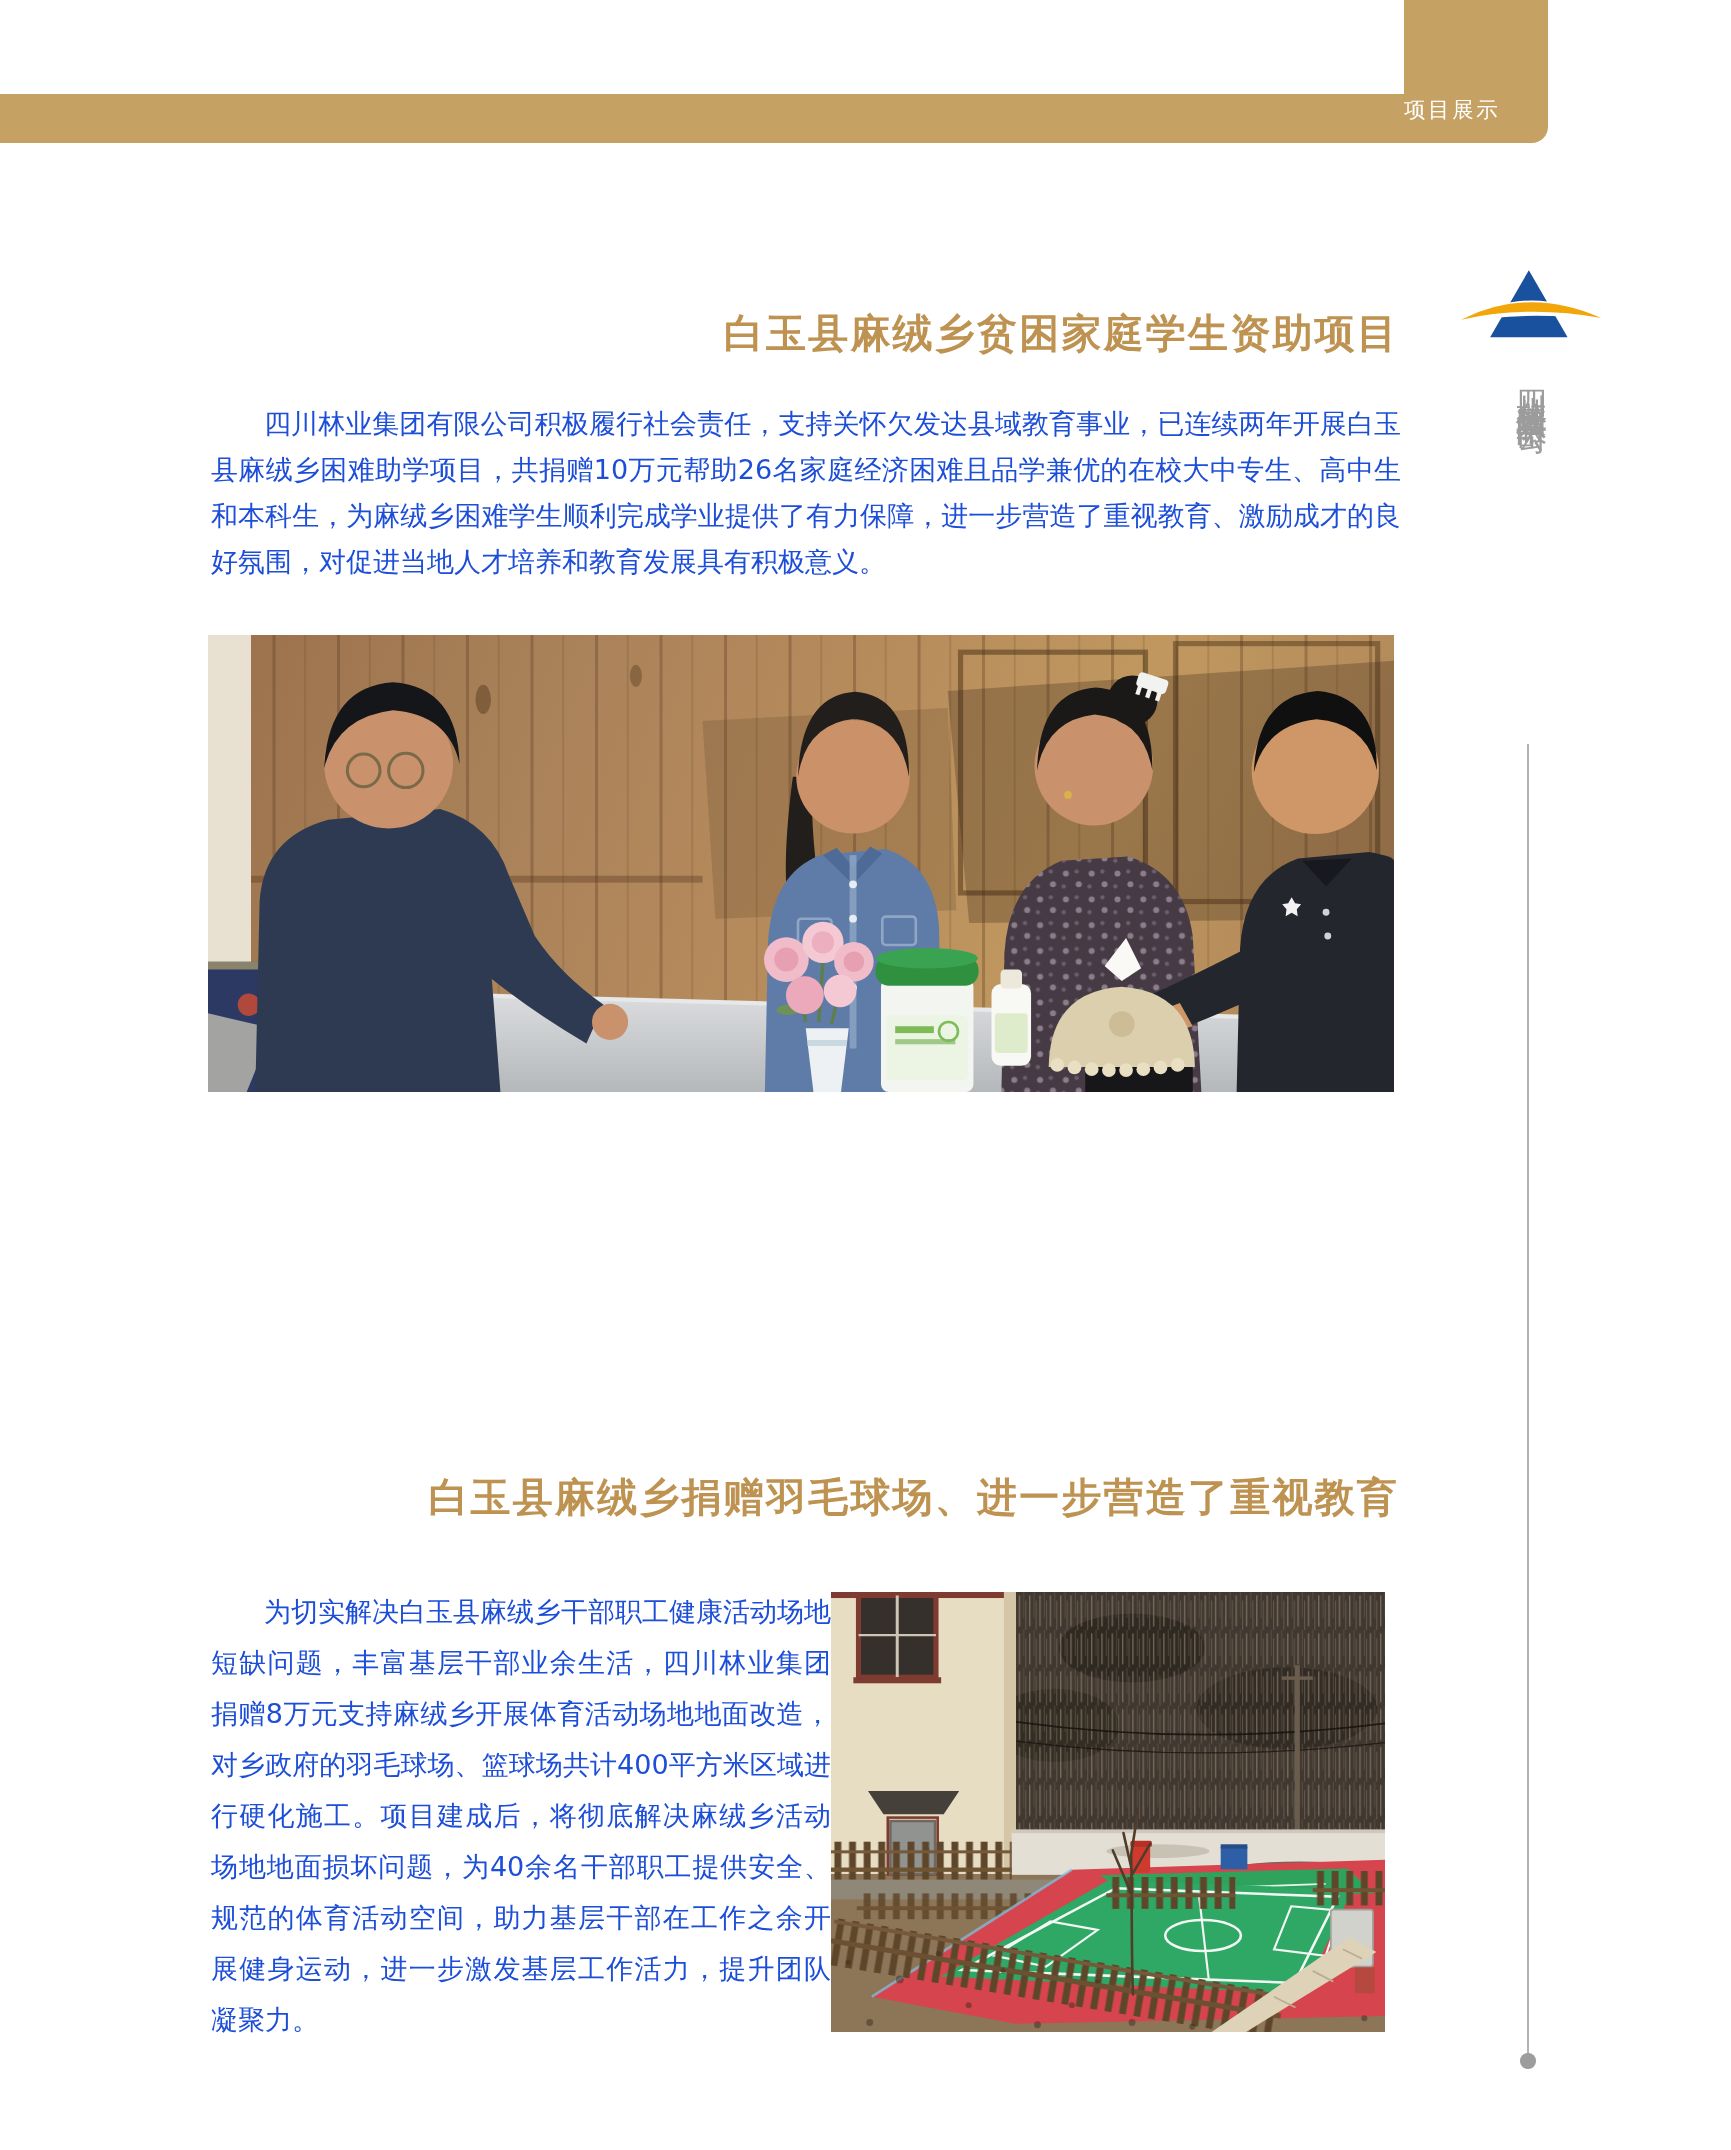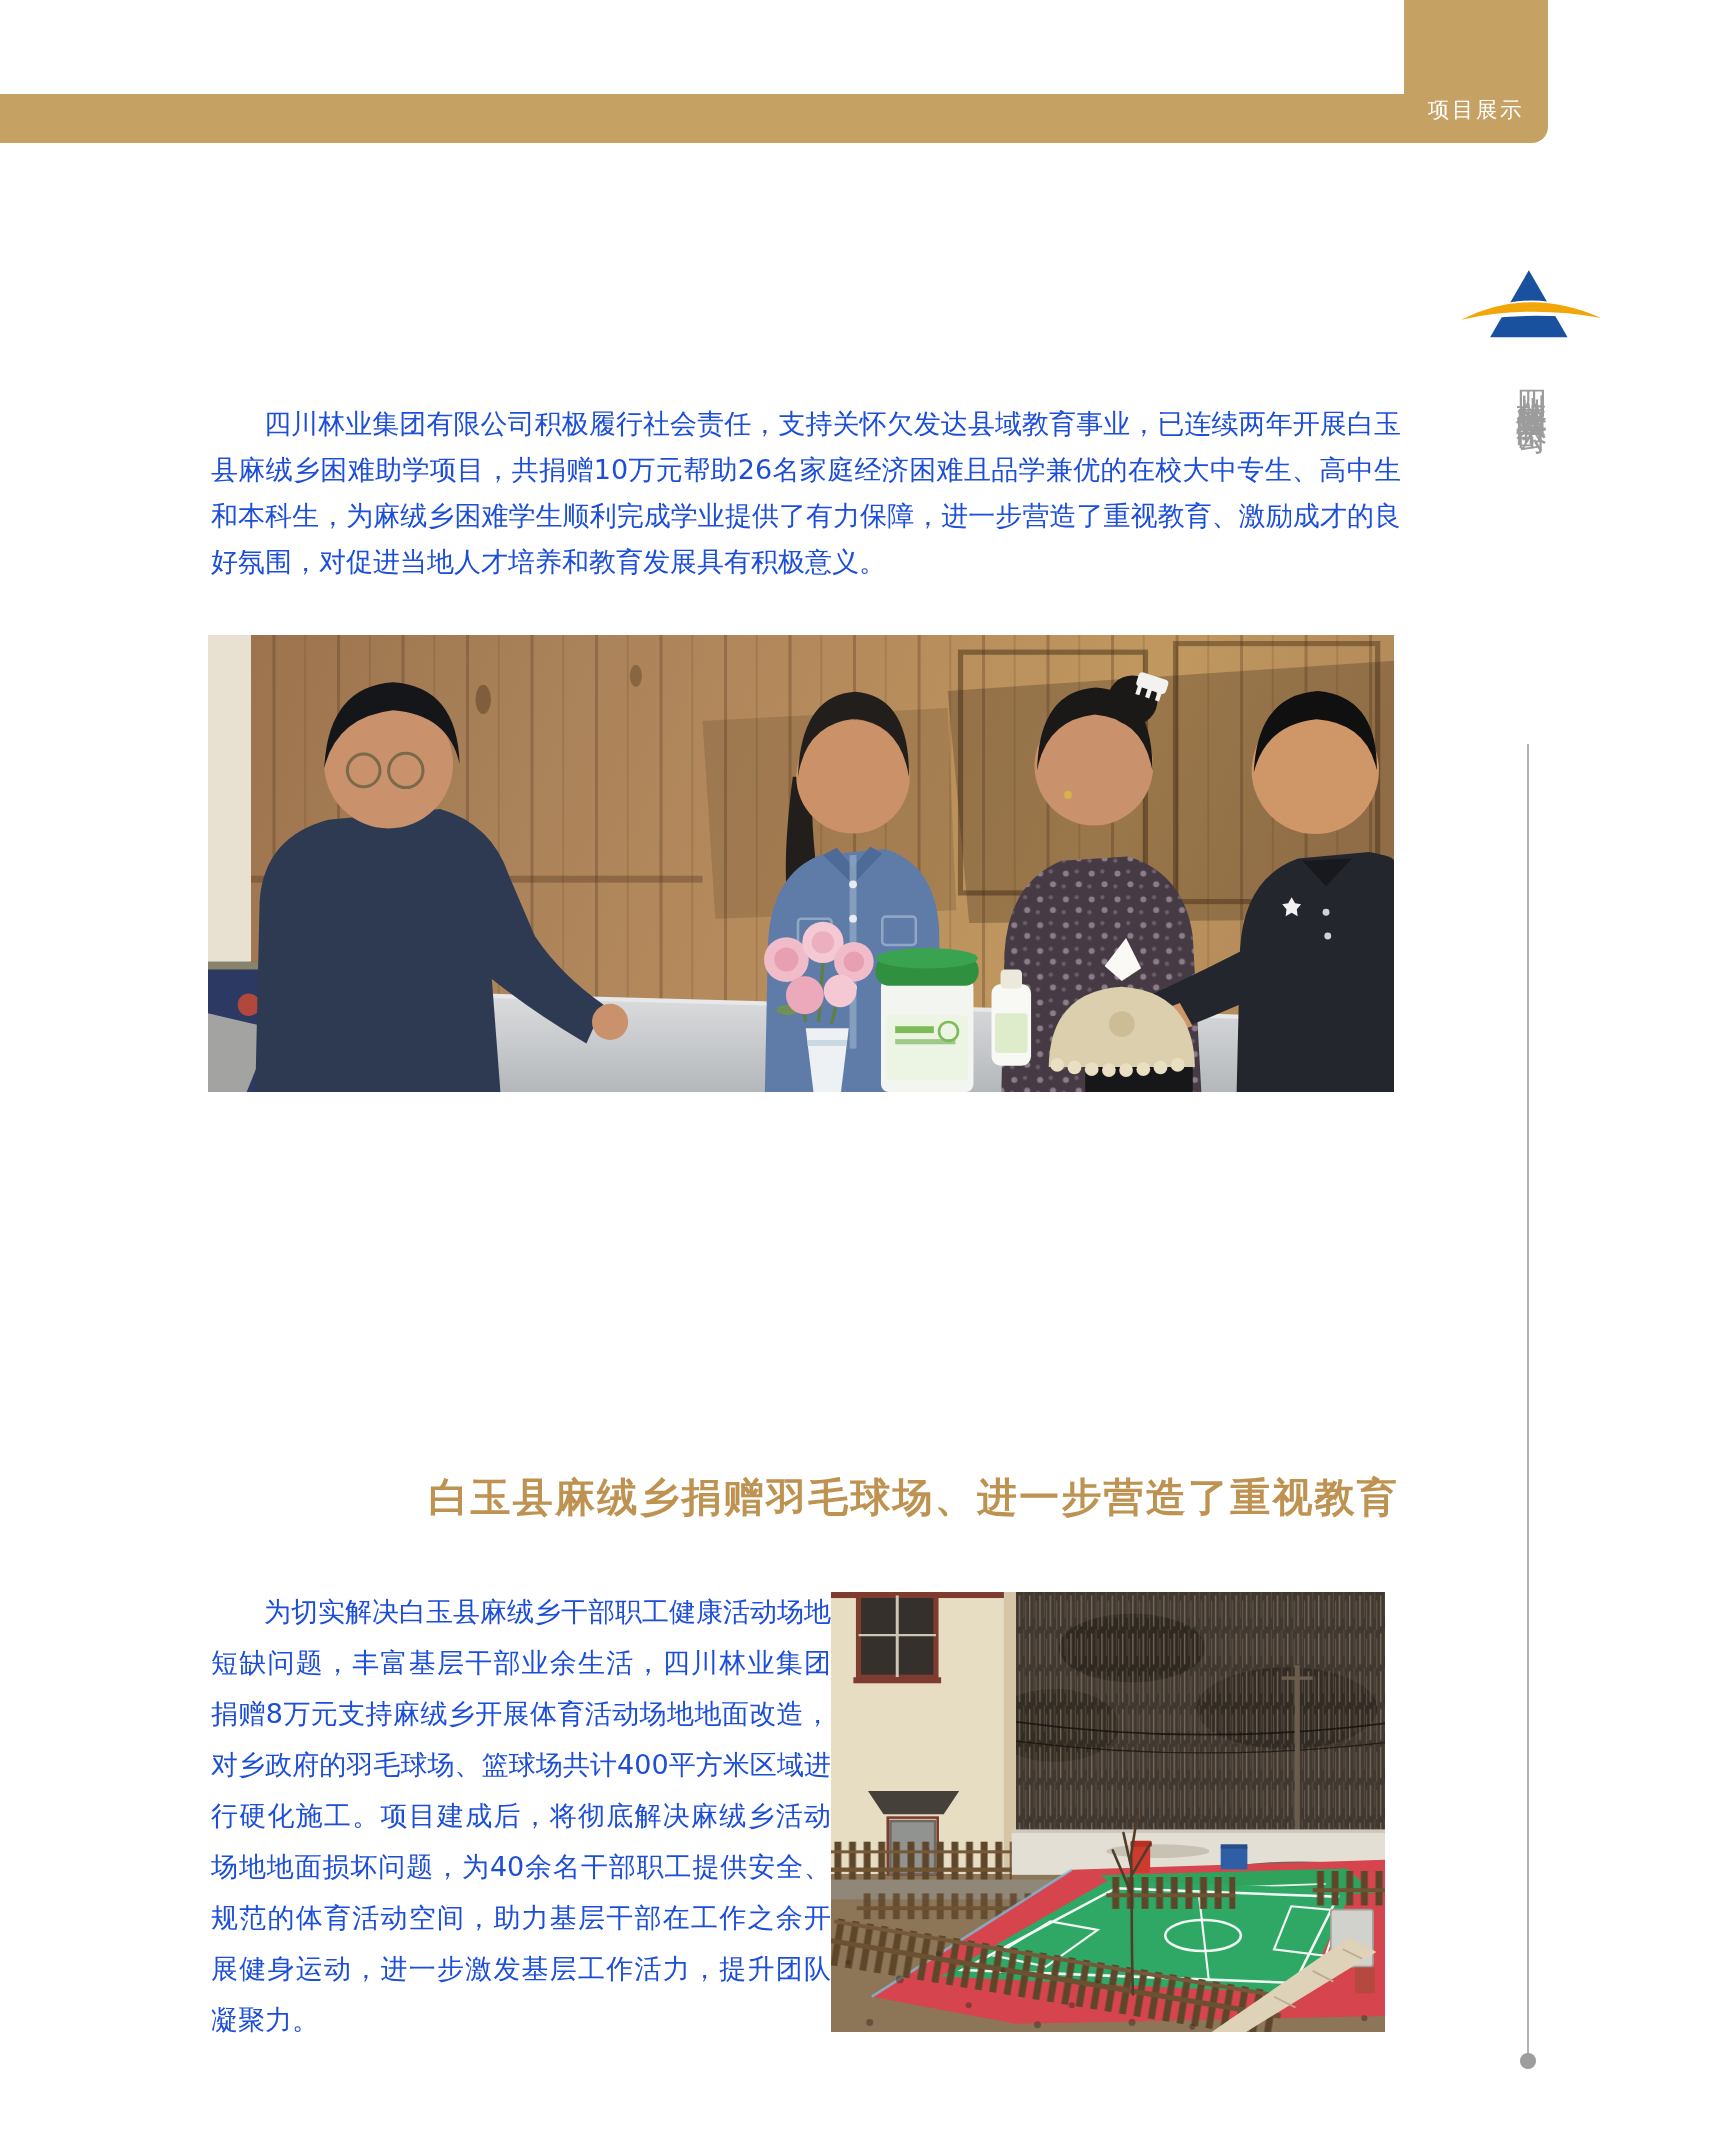--- a/index.html
+++ b/index.html
@@ -14,21 +14,21 @@
   .gold-bar{
     position:absolute;left:0;top:94px;width:1531px;height:49px;
     background:#C6A164;
   }
   .gold-tab{
     position:absolute;left:1404px;top:0;width:144px;height:143px;
     background:#C6A164;border-radius:0 0 16.3px 0;
   }
   .gold-tab .tab-label{
     position:absolute;left:0;right:0;top:95px;
-    text-align:center;color:#ffffff;
+    color:#ffffff;
     font-size:21.5px;letter-spacing:2.6px;font-weight:500;
   }
   
   .logo{position:absolute;left:1460px;top:239px;width:142px;height:108px;}
   
   .company-vertical{
     position:absolute;left:1511px;top:366px;height:387px;
     writing-mode:vertical-rl;text-orientation:upright;
     font-size:31px;letter-spacing:3.9px;color:#9C9C9C;
   }
@@ -74,20 +74,21 @@
   <svg class="logo" viewBox="0 0 330 250">
     <polygon points="160,72 250,228 70,228" fill="#1A519E"></polygon>
     <path d="M-5,195 Q160,92 335,190 Q160,164 -5,195 Z" fill="#ffffff"></path>
     <path d="M2,187 Q160,108 328,183 Q160,152 2,187 Z" fill="#F2A60A"></path>
   </svg>
 
   <div class="company-vertical">四川林业集团有限公司</div>
   <div class="v-line"></div>
   <div class="v-dot"></div>
 
+  <h1 class="sec-title t1">白玉县麻绒乡贫困家庭学生资助项目</h1>
   <p class="body-text p1">四川林业集团有限公司积极履行社会责任，支持关怀欠发达县域教育事业，已连续两年开展白玉县麻绒乡困难助学项目，共捐赠10万元帮助26名家庭经济困难且品学兼优的在校大中专生、高中生和本科生，为麻绒乡困难学生顺利完成学业提供了有力保障，进一步营造了重视教育、激励成才的良好氛围，对促进当地人才培养和教育发展具有积极意义。</p>
 
   <svg class="photo1" viewBox="0 0 2758 1063" preserveAspectRatio="none">
     <defs>
       <linearGradient id="wg" x1="0" y1="0" x2="1" y2="0.15">
         <stop offset="0" stop-color="#9A714A"></stop>
           <stop offset="0.3" stop-color="#AA825A"></stop>
         <stop offset="0.55" stop-color="#B68B5C"></stop>
           <stop offset="0.8" stop-color="#C0985F"></stop>
         <stop offset="1" stop-color="#B38A5A"></stop>

